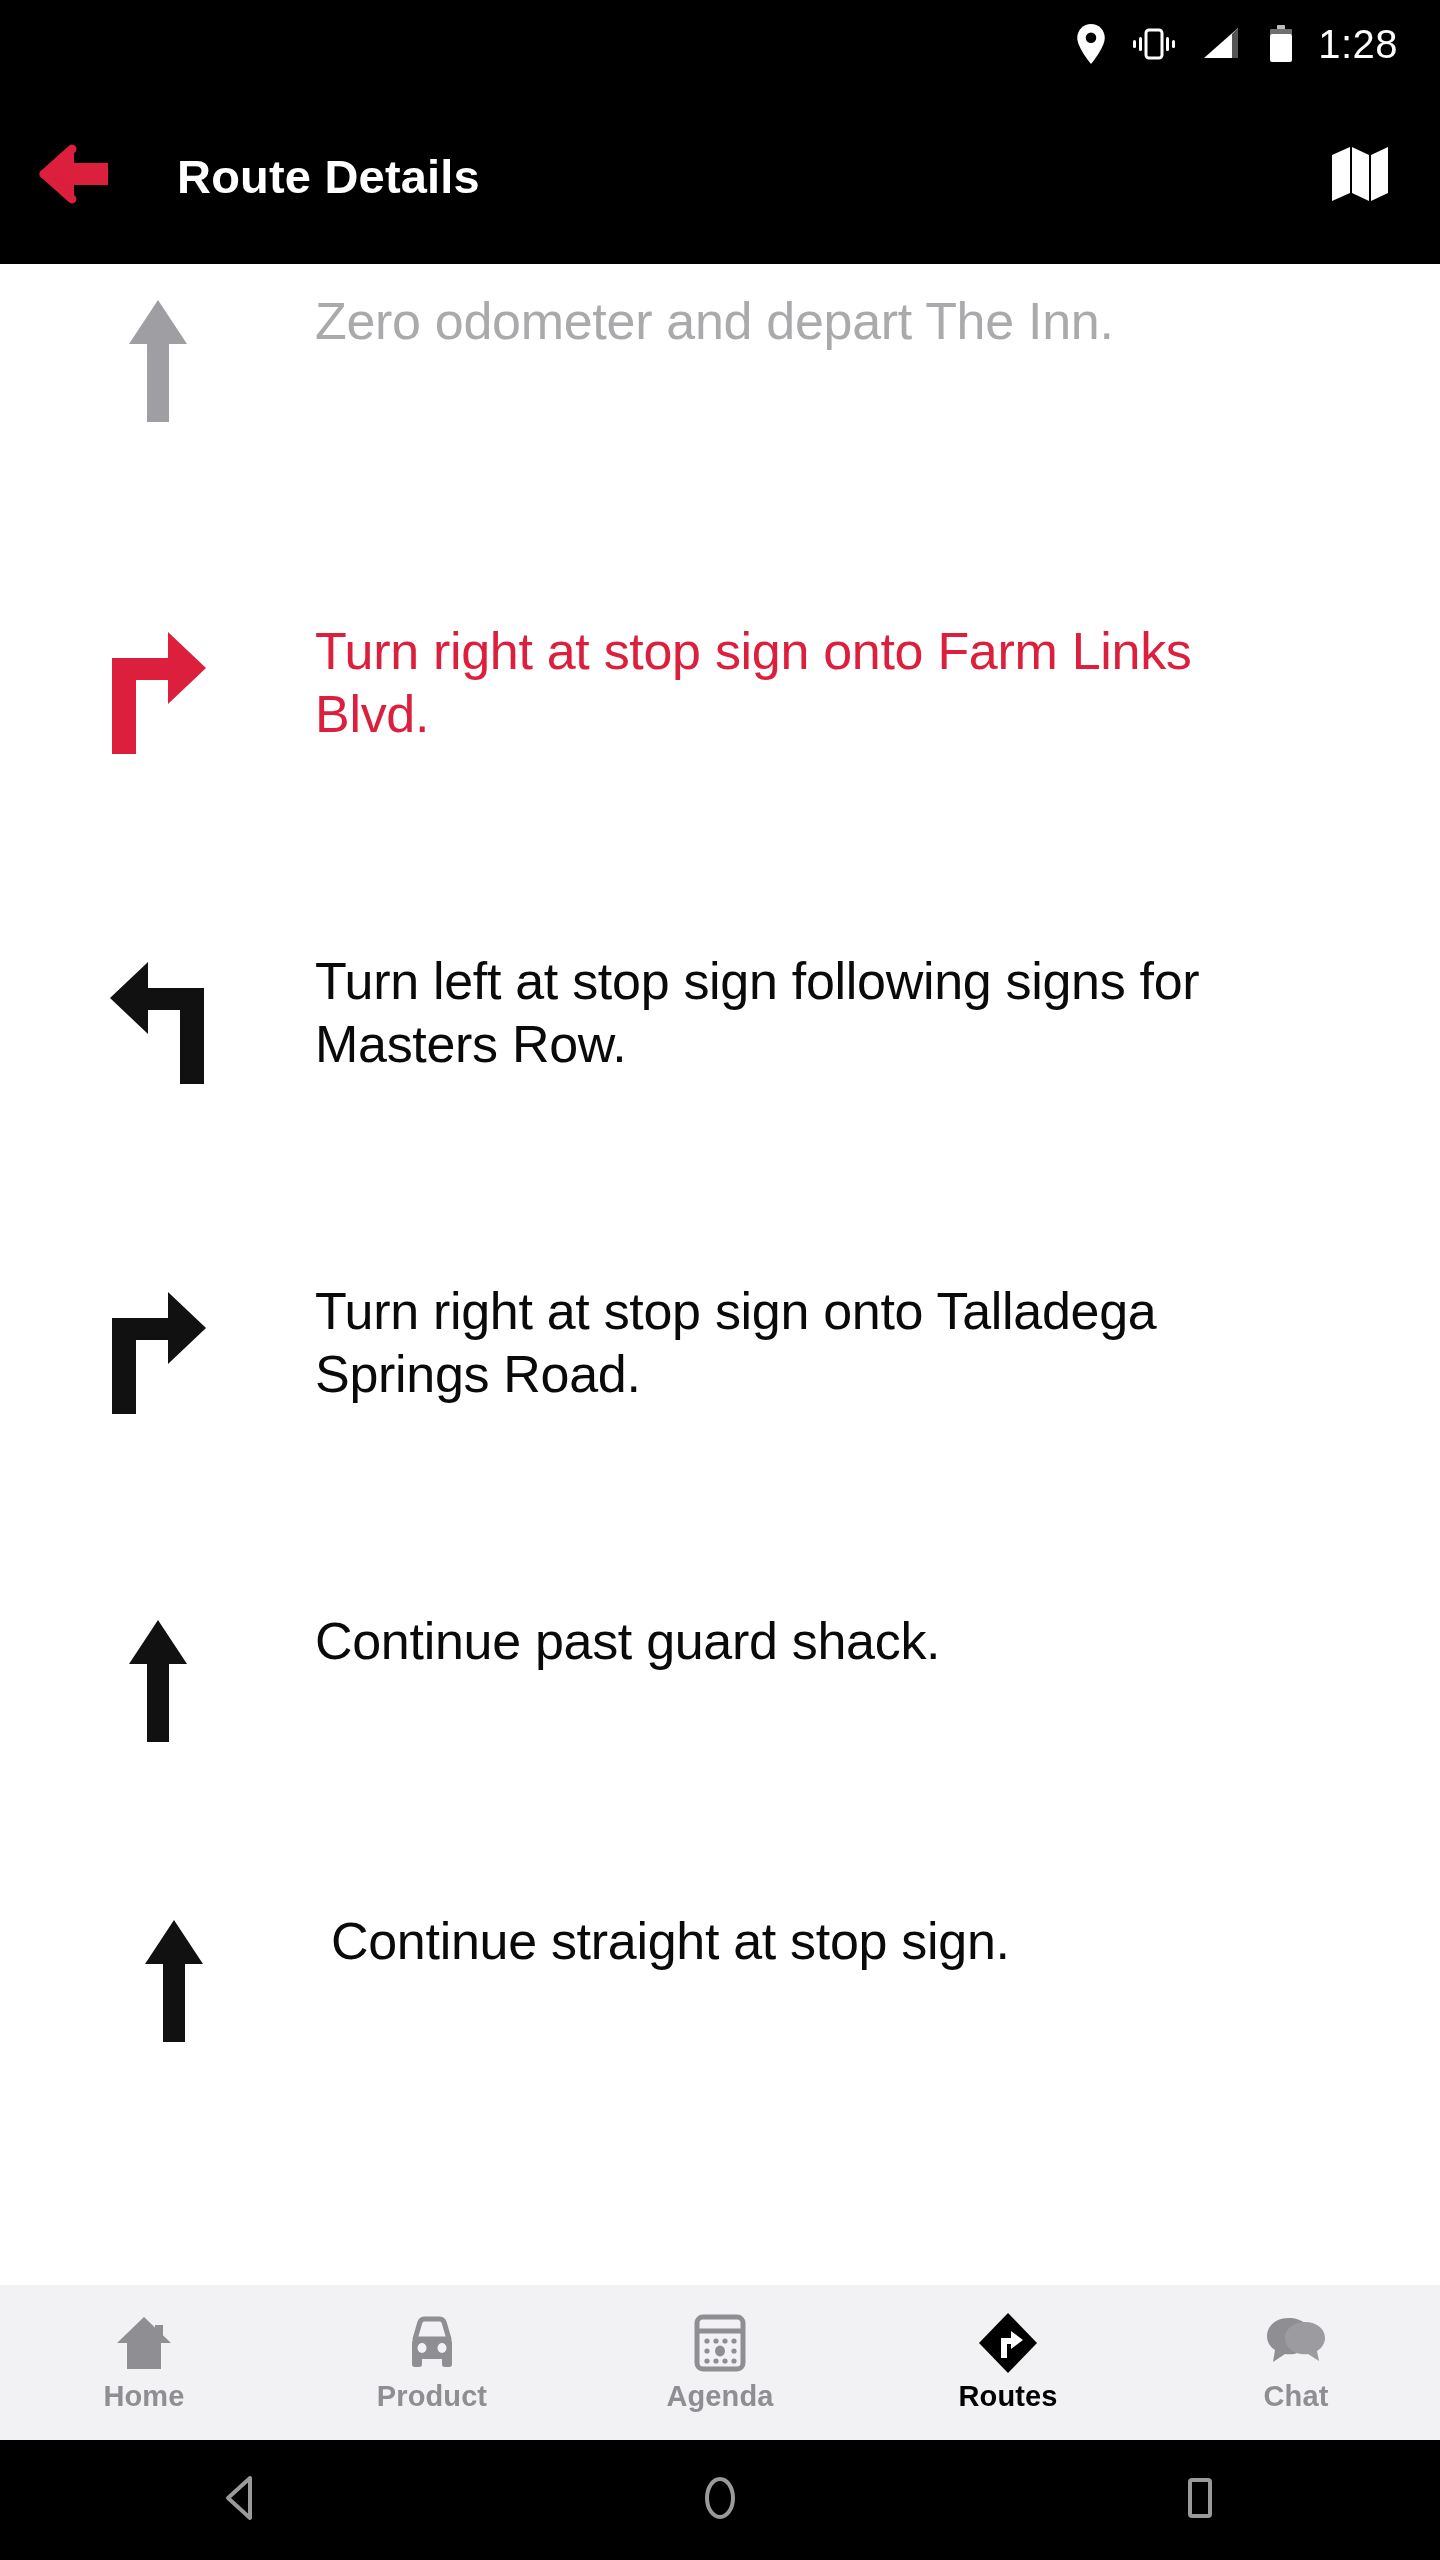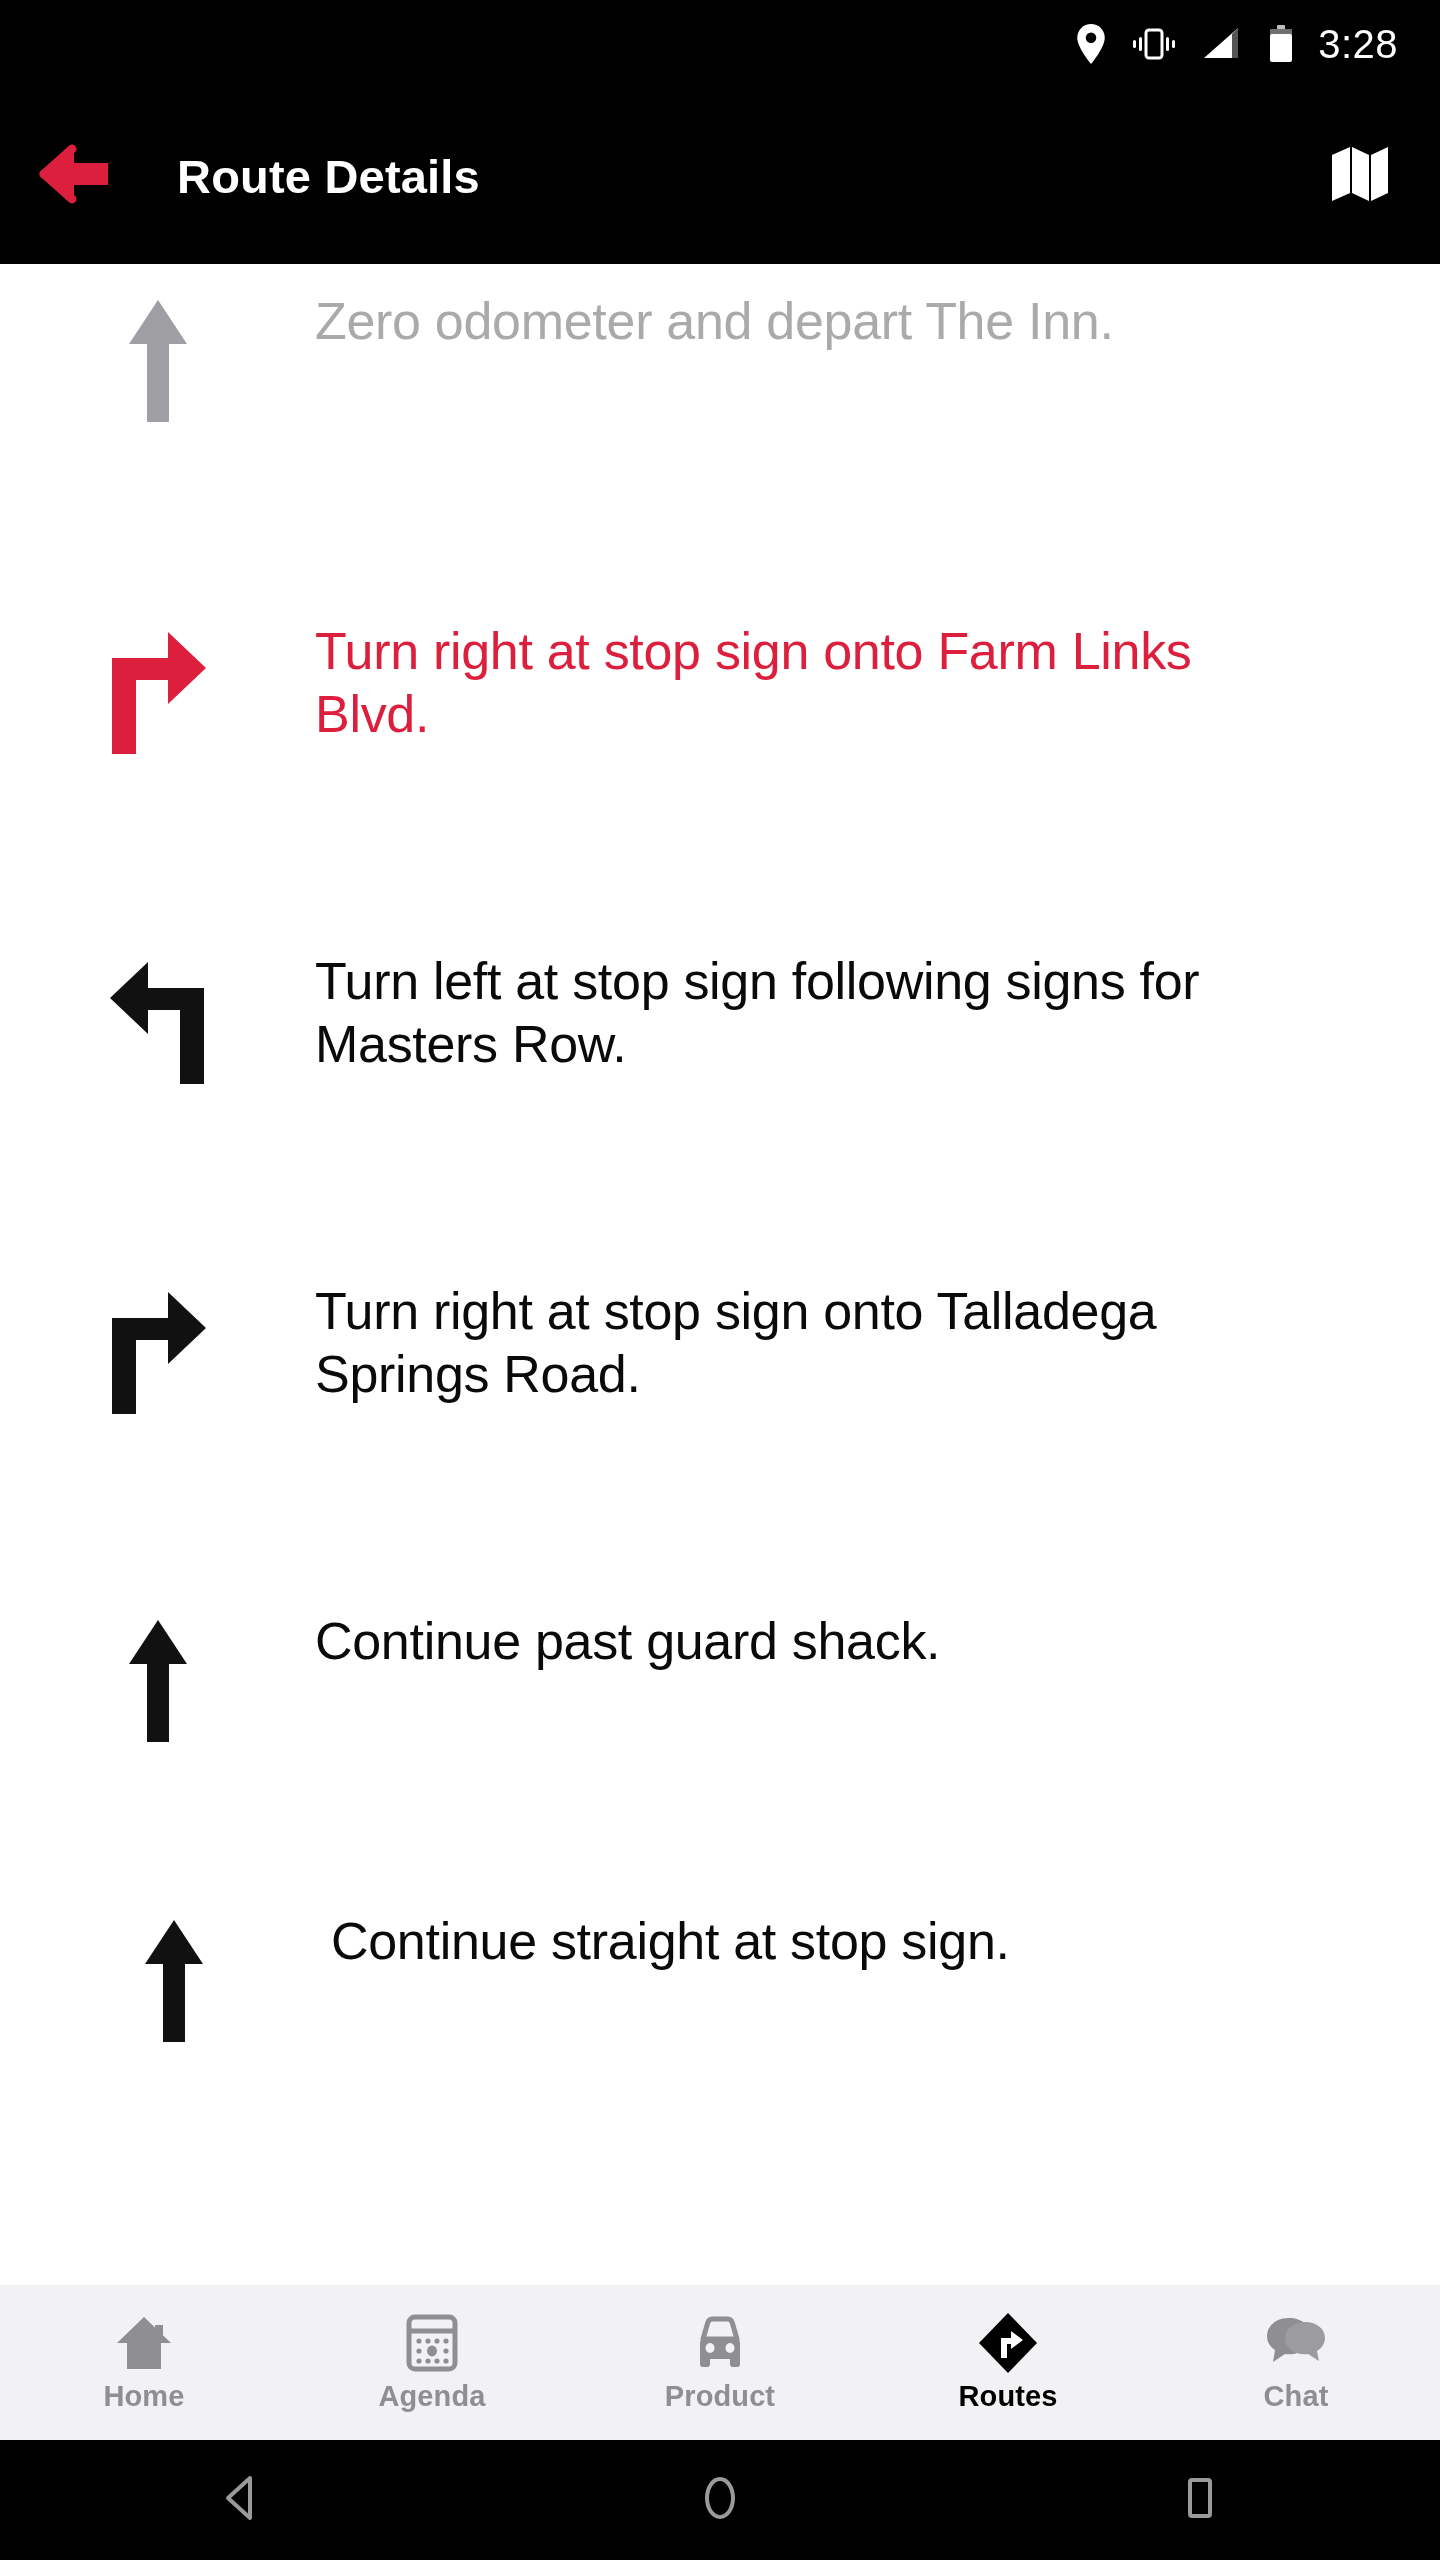--- a/index.html
+++ b/index.html
@@ -173,21 +173,21 @@
 
       <span class="st-ico">
         <svg width="26" height="40" viewBox="0 0 26 40">
           <rect x="9" y="1" width="8" height="5" rx="1" fill="#bdbdbd"></rect>
           <rect x="2" y="5" width="22" height="6" rx="1" fill="#6f6f6f"></rect>
           <rect x="2" y="10" width="22" height="28" rx="2" fill="#ffffff"></rect>
         </svg>
       </span>
 
     </div>
-    <div class="status-time">3:28</div>
+    <div class="status-time">1:28</div>
   </div>
 
   <div class="app-bar">
     <div class="back-btn">
       <span>
         <svg width="74" height="60" viewBox="0 0 74 60">
           <path d="M10 30 L36 7 L36 19 L70 19 L70 41 L36 41 L36 53 Z" fill="#dc1f3c"></path>
           <path d="M6 30 L34 5" stroke="#dc1f3c" stroke-width="9" stroke-linecap="round" fill="none"></path>
           <path d="M6 30 L34 55" stroke="#dc1f3c" stroke-width="9" stroke-linecap="round" fill="none"></path>
           <rect x="6" y="25.5" width="64" height="9" fill="#dc1f3c"></rect>
@@ -267,20 +267,34 @@
   <div class="tab-bar">
 
     <div class="tab inactive">
       <div class="tab-ico">
         <svg width="58" height="56" viewBox="0 0 58 56">
           <path d="M29 2 L56 28 L46 28 L46 54 L12 54 L12 28 L2 28 Z" fill="#8e8e93"></path>
           <rect x="40" y="10" width="8" height="14" fill="#8e8e93"></rect>
         </svg>
       </div>
       <div class="tab-label">Home</div>
+    </div>
+
+    <div class="tab inactive">
+      <div class="tab-ico">
+        <svg width="58" height="56" viewBox="0 0 58 56">
+          <path d="M12 24 L17 7 Q18 4 22 4 L36 4 Q40 4 41 7 L46 24 Z" fill="none" stroke="#8e8e93" stroke-width="5" stroke-linejoin="round"></path>
+          <rect x="9" y="24" width="40" height="20" rx="4" fill="#8e8e93"></rect>
+          <rect x="9" y="40" width="10" height="12" rx="3" fill="#8e8e93"></rect>
+          <rect x="39" y="40" width="10" height="12" rx="3" fill="#8e8e93"></rect>
+          <ellipse cx="19" cy="33" rx="4.5" ry="5" fill="#f2f2f4"></ellipse>
+          <ellipse cx="39" cy="33" rx="4.5" ry="5" fill="#f2f2f4"></ellipse>
+        </svg>
+      </div>
+      <div class="tab-label">Product</div>
     </div>
 
     <div class="tab inactive">
       <div class="tab-ico">
         <svg width="52" height="58" viewBox="0 0 52 58">
           <rect x="3" y="3" width="46" height="52" rx="6" fill="none" stroke="#8e8e93" stroke-width="5"></rect>
           <line x1="3" y1="17" x2="49" y2="17" stroke="#8e8e93" stroke-width="5"></line>
           <g fill="#8e8e93">
             <circle cx="13" cy="27" r="2.6"></circle>
               <circle cx="22" cy="27" r="2.6"></circle>
@@ -292,34 +306,20 @@
             <circle cx="13" cy="47" r="2.6"></circle>
               <circle cx="22" cy="47" r="2.6"></circle>
             <circle cx="31" cy="47" r="2.6"></circle>
               <circle cx="40" cy="47" r="2.6"></circle>
           </g>
         </svg>
       </div>
       <div class="tab-label">Agenda</div>
     </div>
 
-    <div class="tab inactive">
-      <div class="tab-ico">
-        <svg width="58" height="56" viewBox="0 0 58 56">
-          <path d="M12 24 L17 7 Q18 4 22 4 L36 4 Q40 4 41 7 L46 24 Z" fill="none" stroke="#8e8e93" stroke-width="5" stroke-linejoin="round"></path>
-          <rect x="9" y="24" width="40" height="20" rx="4" fill="#8e8e93"></rect>
-          <rect x="9" y="40" width="10" height="12" rx="3" fill="#8e8e93"></rect>
-          <rect x="39" y="40" width="10" height="12" rx="3" fill="#8e8e93"></rect>
-          <ellipse cx="19" cy="33" rx="4.5" ry="5" fill="#f2f2f4"></ellipse>
-          <ellipse cx="39" cy="33" rx="4.5" ry="5" fill="#f2f2f4"></ellipse>
-        </svg>
-      </div>
-      <div class="tab-label">Product</div>
-    </div>
-
     <div class="tab active">
       <div class="tab-ico">
         <svg width="60" height="62" viewBox="0 0 60 62">
           <path d="M30 1 L59 31 L30 61 L1 31 Z" fill="#000000"></path>
           <path d="M23 46 L23 26 L33 26 L33 19 L45 28 L33 37 L33 32 L29 32 L29 46 Z" fill="#ffffff"></path>
         </svg>
       </div>
       <div class="tab-label">Routes</div>
     </div>
 

